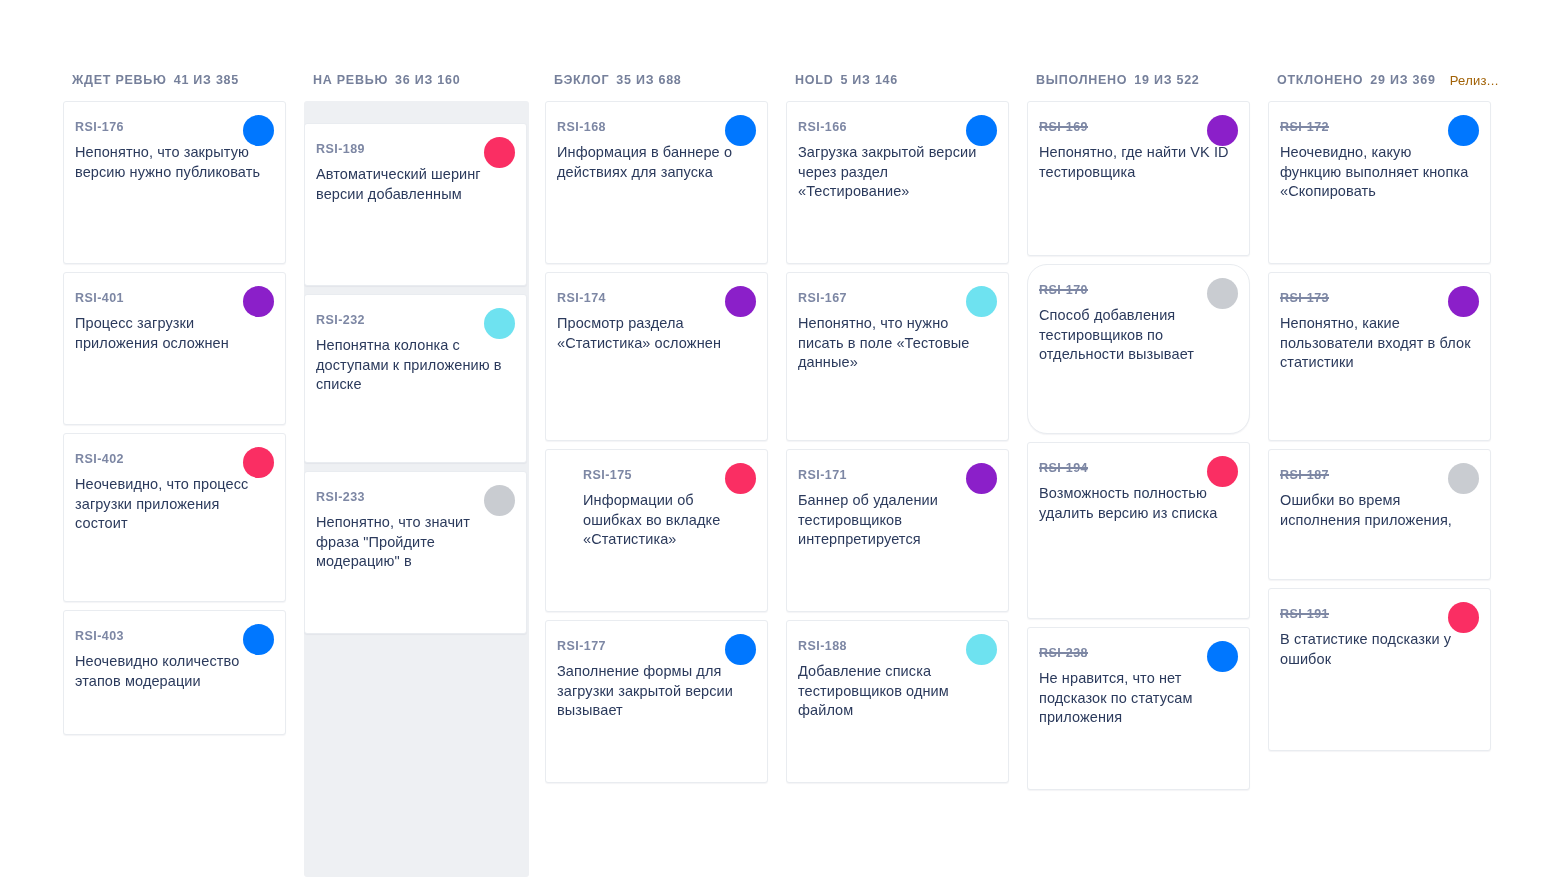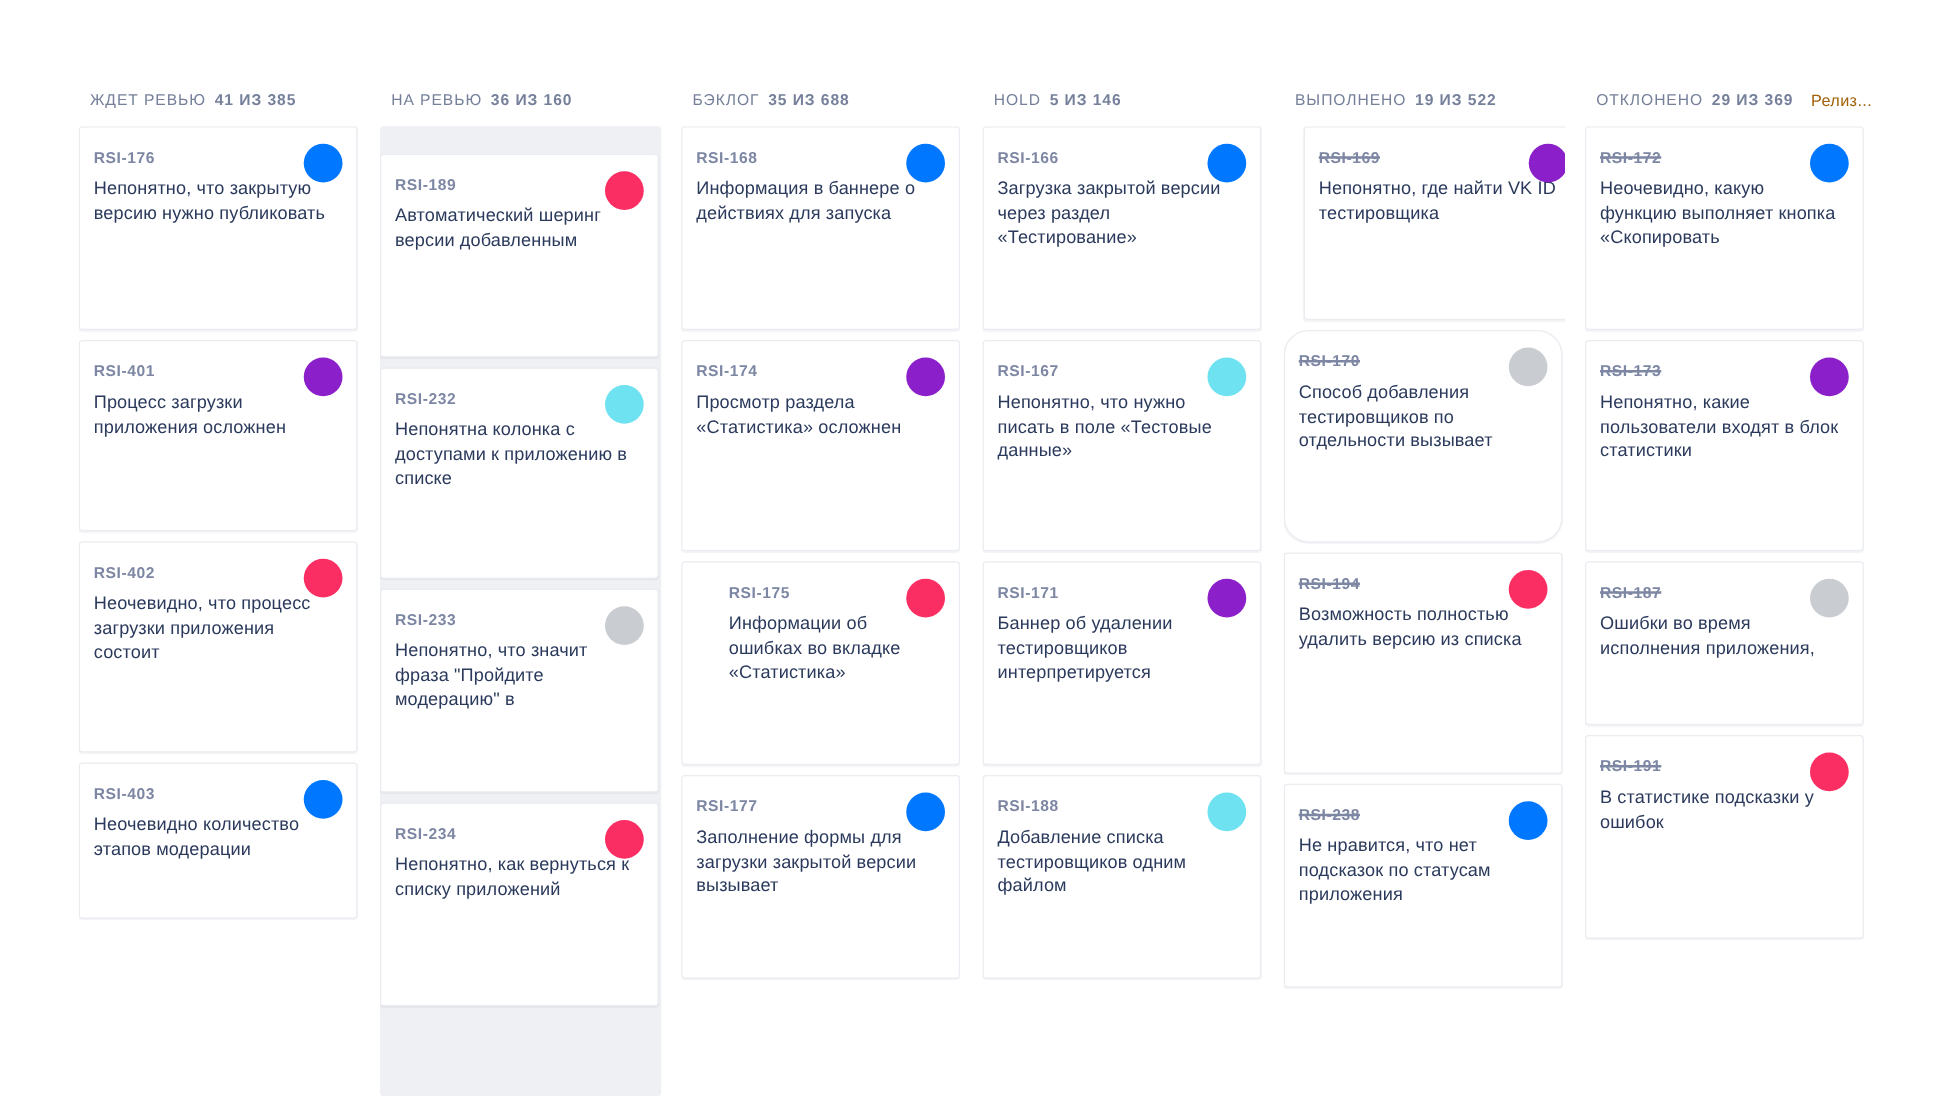--- a/index.html
+++ b/index.html
@@ -55,21 +55,21 @@
     height: 29px;
     display: flex;
     align-items: flex-start;
     white-space: nowrap;
     z-index: 3;
     padding-left: 9px;
   }
 
   .col-title {
     font-size: 12.5px;
-    font-weight: normal;
+    font-weight: bold;
     letter-spacing: 0.75px;
     color: #76809b;
     text-transform: uppercase;
     line-height: 17px;
   }
   .col-count {
     font-size: 12.5px;
     font-weight: bold;
     letter-spacing: 0.75px;
     color: #76809b;
@@ -169,21 +169,20 @@
         <div class="col-bg"></div>
         <div class="col-header">
           <span class="col-title">НА РЕВЬЮ</span>
           <span class="col-count">36 ИЗ 160</span>
         </div>
         <div class="cards">
           <div class="cards-inner" style="top: 22px;">
             <div class="card" style="height: 163px;"><div class="card-id">RSI-189</div><div class="card-title">Автоматический шеринг версии добавленным</div><div class="avatar" style="background: rgb(250, 46, 99);"></div></div>
             <div class="card" style="height: 169px;"><div class="card-id">RSI-232</div><div class="card-title">Непонятна колонка с доступами к приложению в списке</div><div class="avatar" style="background: rgb(110, 226, 240);"></div></div>
             <div class="card" style="height: 163px;"><div class="card-id">RSI-233</div><div class="card-title">Непонятно, что значит фраза "Пройдите модерацию" в</div><div class="avatar" style="background: rgb(201, 204, 209);"></div></div>
-            <div class="card" style="height: 163px;"><div class="card-id">RSI-234</div><div class="card-title">Непонятно, как вернуться к списку приложений</div><div class="avatar" style="background: rgb(250, 46, 99);"></div></div>
           </div>
         </div>
       </div>
       <div class="column no-bg">
         <div class="col-header">
           <span class="col-title">БЭКЛОГ</span>
           <span class="col-count">35 ИЗ 688</span>
         </div>
         <div class="cards">
           <div class="cards-inner" style="top: 0px;">
@@ -208,21 +207,21 @@
           </div>
         </div>
       </div>
       <div class="column no-bg">
         <div class="col-header">
           <span class="col-title">ВЫПОЛНЕНО</span>
           <span class="col-count">19 ИЗ 522</span>
         </div>
         <div class="cards">
           <div class="cards-inner" style="top: 0px;">
-            <div class="card done" style="height: 155px; margin-left: 16px;"><div class="card-id">RSI-169</div><div class="card-title">Непонятно, где найти VK ID тестировщика</div><div class="avatar" style="background: rgb(139, 31, 201);"></div></div>
+            <div class="card done" style="height: 155px;"><div class="card-id">RSI-169</div><div class="card-title">Непонятно, где найти VK ID тестировщика</div><div class="avatar" style="background: rgb(139, 31, 201);"></div></div>
             <div class="card done" style="height: 170px; border-radius: 20px;"><div class="card-id">RSI-170</div><div class="card-title">Способ добавления тестировщиков по отдельности вызывает</div><div class="avatar" style="background: rgb(201, 204, 209);"></div></div>
             <div class="card done" style="height: 177px;"><div class="card-id">RSI-194</div><div class="card-title">Возможность полностью удалить версию из списка</div><div class="avatar" style="background: rgb(250, 46, 99);"></div></div>
             <div class="card done" style="height: 163px;"><div class="card-id">RSI-238</div><div class="card-title">Не нравится, что нет подсказок по статусам приложения</div><div class="avatar" style="background: rgb(0, 119, 255);"></div></div>
           </div>
         </div>
       </div>
       <div class="column no-bg">
         <div class="col-header">
           <span class="col-title">ОТКЛОНЕНО</span>
           <span class="col-count">29 ИЗ 369</span>

